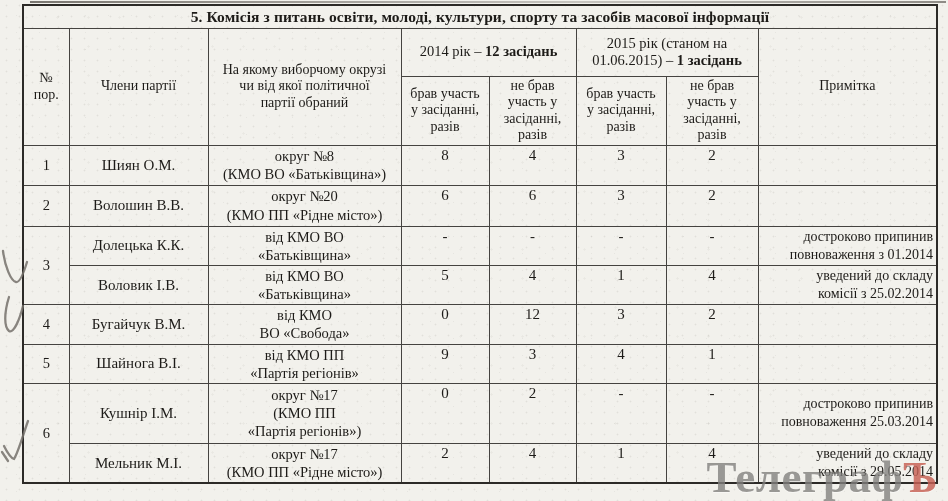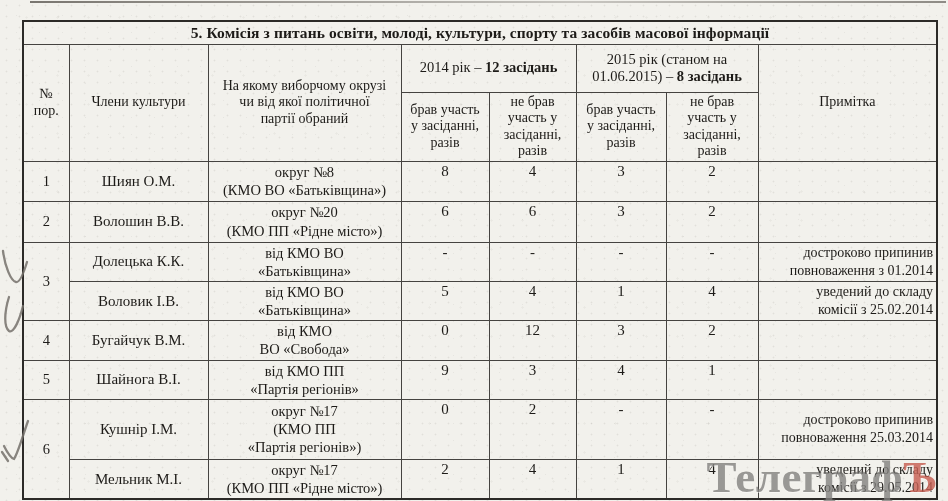--- a/index.html
+++ b/index.html
@@ -16,21 +16,21 @@
     background-size: 13px 11px, 23px 17px, 31px 29px;
     background-position: 0 0, 5px 7px, 11px 3px;
     font-family: "Liberation Serif", serif;
     color: #1d1b18;
   }
   .scan-edge {
     position: absolute; top: 1px; left: 30px; width: 916px; height: 2px;
     background: linear-gradient(90deg, rgba(100,96,90,.85), rgba(120,116,110,.35) 60%, rgba(100,96,90,.7));
   }
   table.doc {
-    position: absolute; left: 22px; top: 20px;
+    position: absolute; left: 22px; top: 4px;
     width: 914px;
     border-collapse: collapse;
     table-layout: fixed;
     border: 2.5px solid #2c2a27;
   }
   table.doc td {
     border: 1.5px solid #454340;
     padding: 1px 3px;
     overflow: hidden;
   }
@@ -79,27 +79,27 @@
   </colgroup>
 
   <tbody>
       <tr style="height:23px">
     <td class="title-cell" colspan="8">5. Комісія з питань освіти, молоді, культури, спорту та засобів масової інформації</td>
   </tr>
 
   <tr style="height:48px">
     <td class="hdr" rowspan="2">№
 пор.</td>
-    <td class="hdr" rowspan="2">Члени культури</td>
+    <td class="hdr" rowspan="2">Члени партії</td>
     <td class="hdr" rowspan="2">На якому виборчому окрузі
 чи від якої політичної
 партії обраний</td>
     <td class="hdr year-hdr" colspan="2"><span>2014 рік – </span><b>12 засідань</b></td>
     <td class="hdr year-hdr" colspan="2"><span>2015 рік (станом на
-01.06.2015) – </span><b>8 засідань</b></td>
+01.06.2015) – </span><b>1 засідань</b></td>
     <td class="hdr" rowspan="2">Примітка</td>
   </tr>
 
   <tr style="height:68px">
     <td class="hdr">брав участь
 у засіданні,
 разів</td>
     <td class="hdr">не брав
 участь у
 засіданні,

